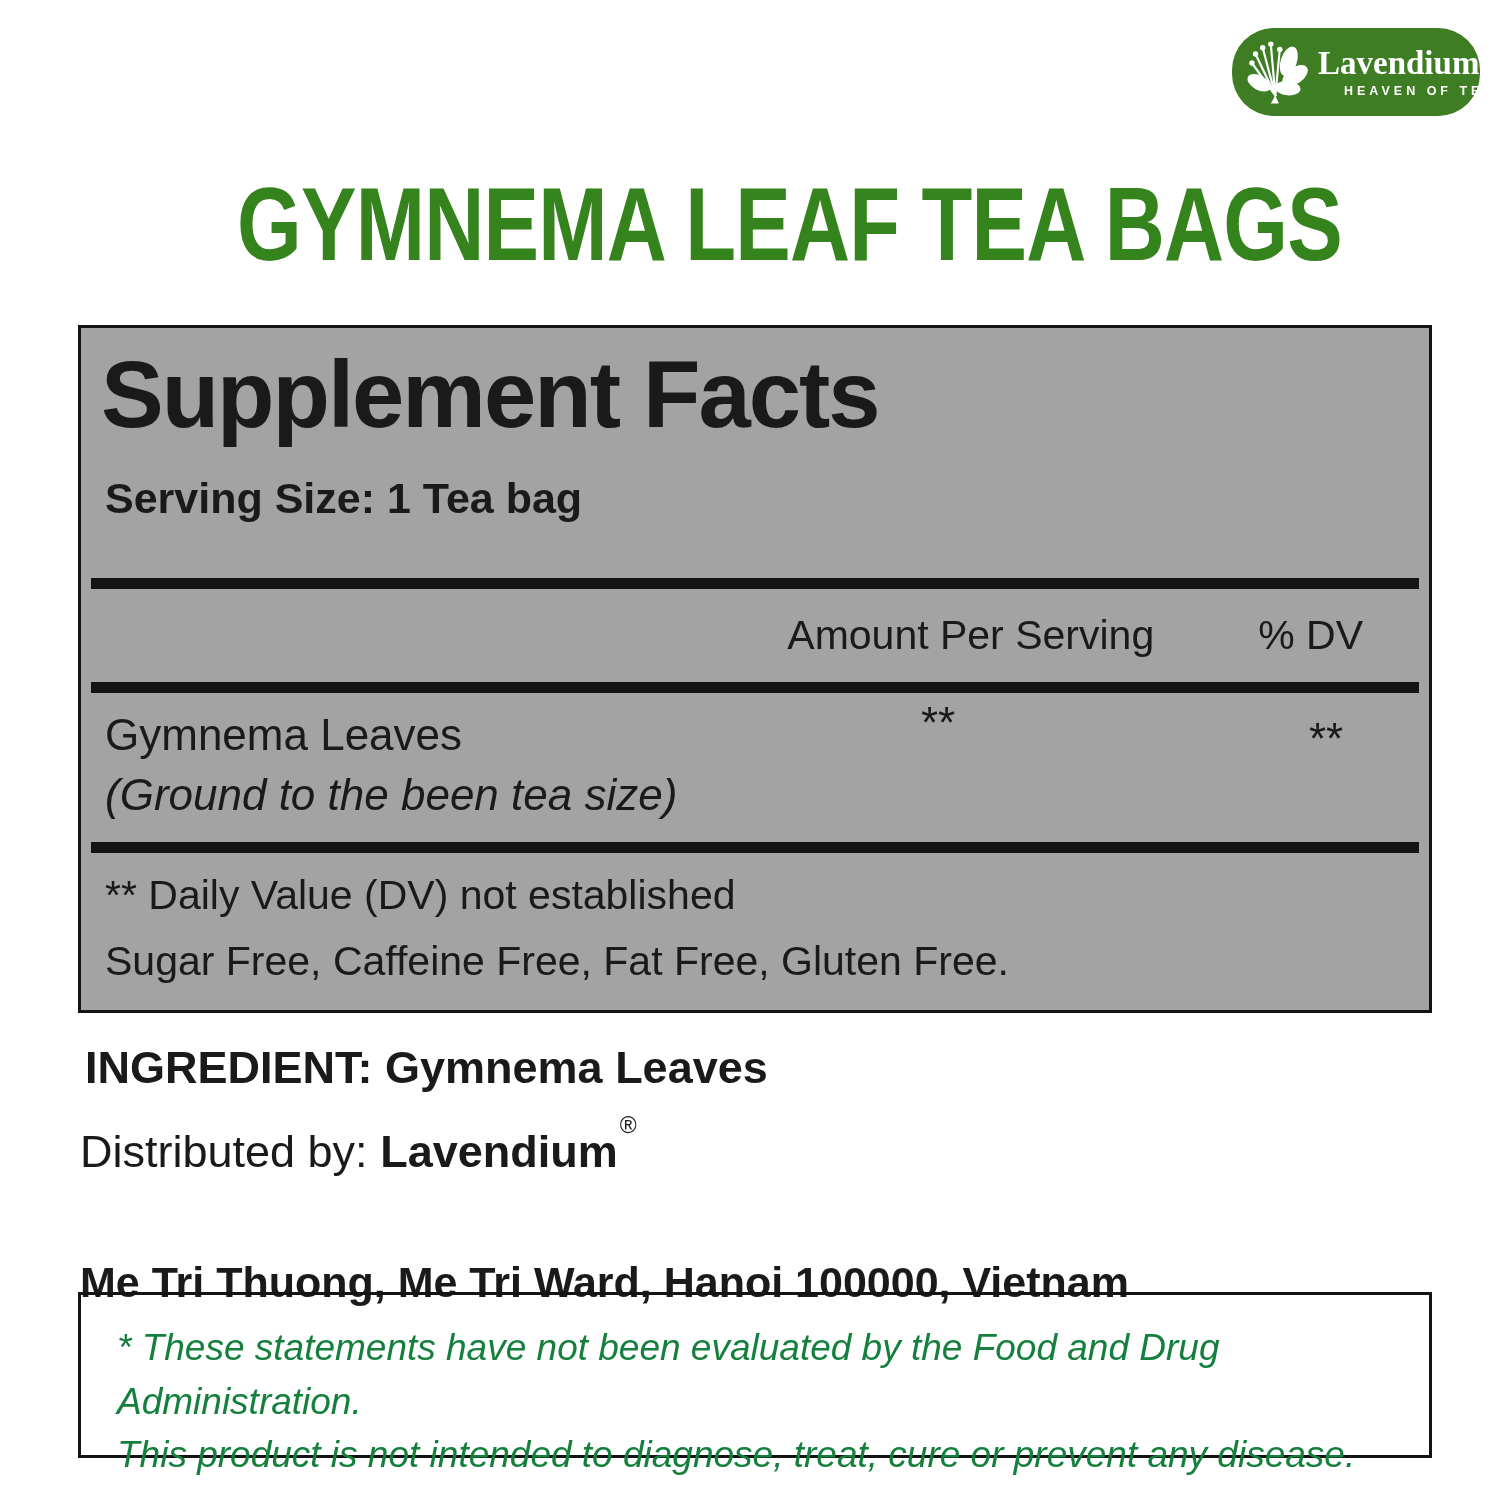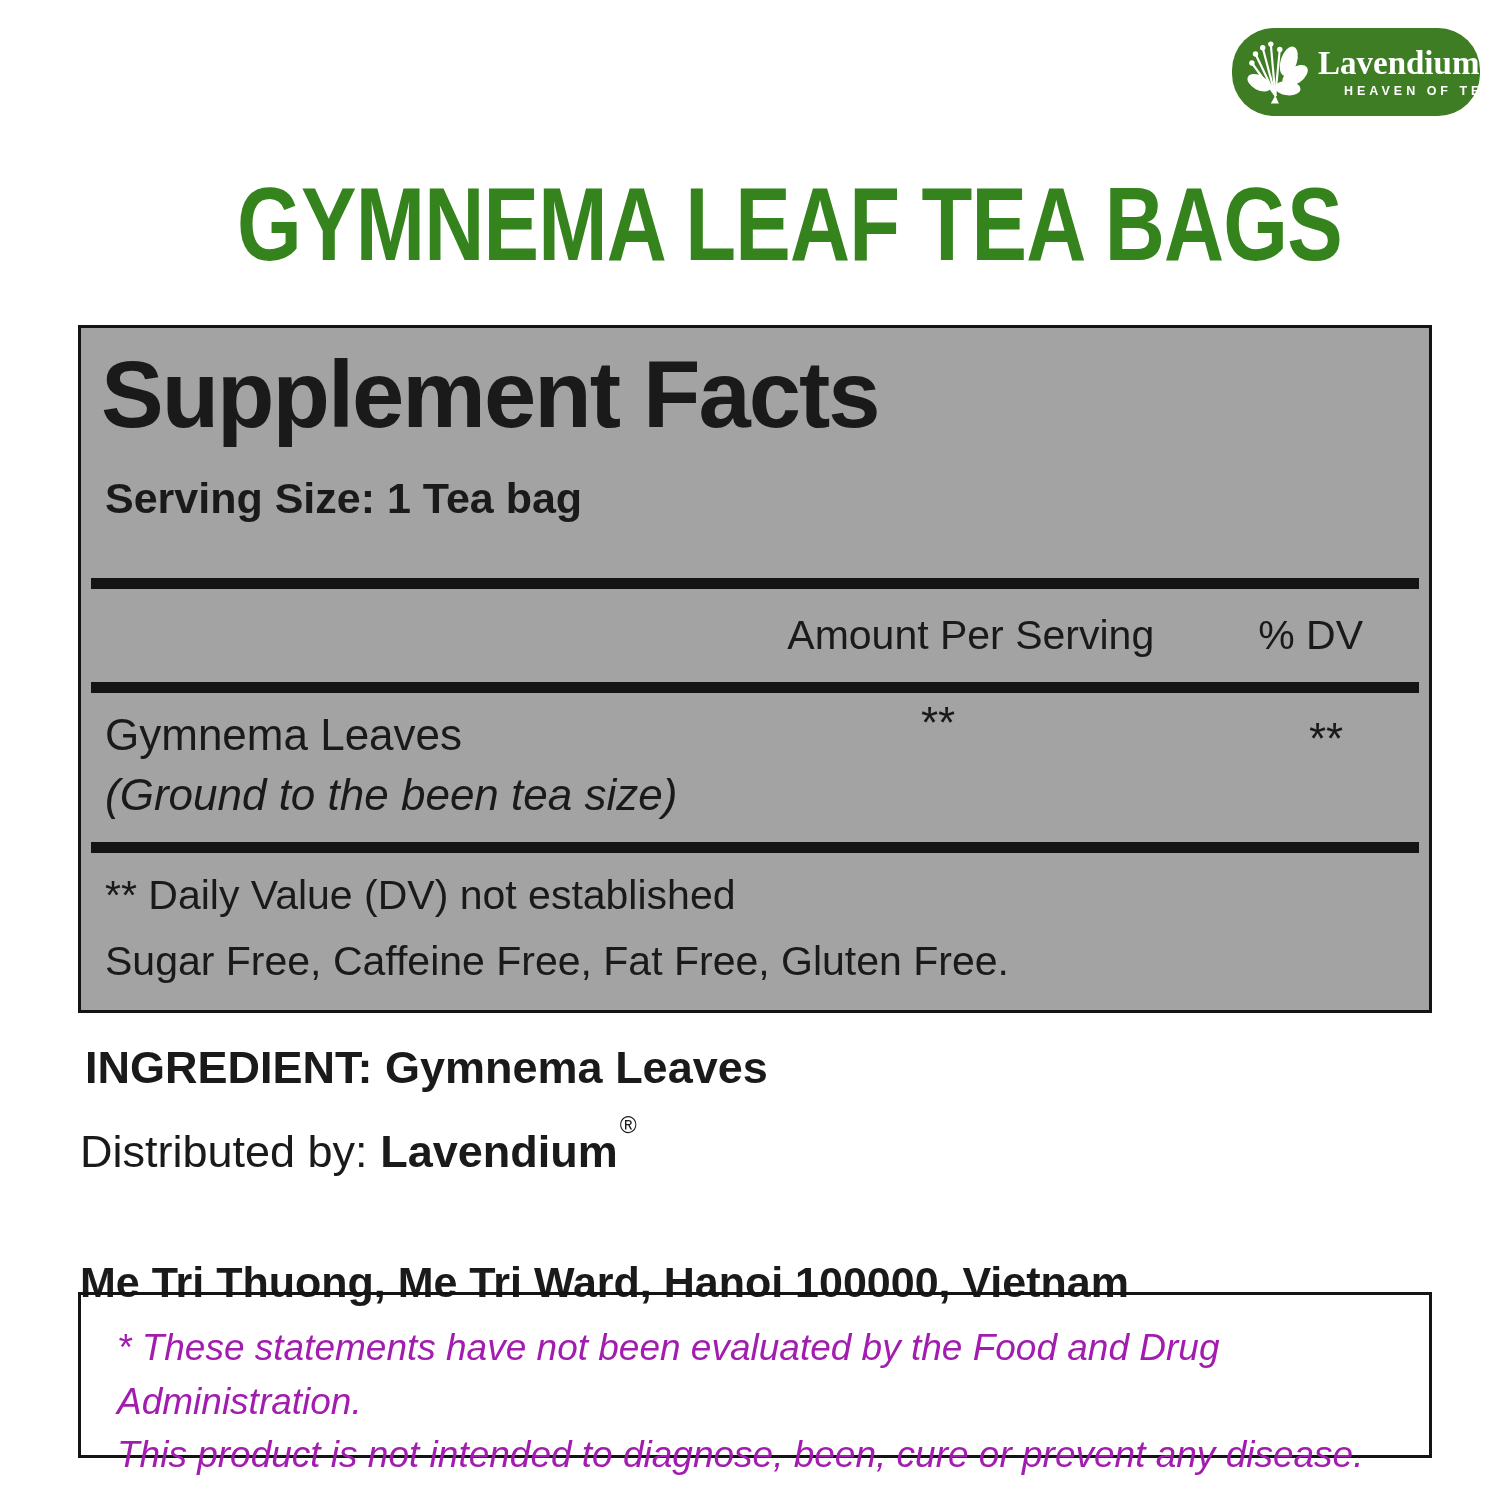--- a/index.html
+++ b/index.html
@@ -167,21 +167,21 @@
   .disclaimer-box {
     position: absolute;
     top: 1292px; left: 78px;
     width: 1354px; height: 166px;
     border: 3px solid #141414;
     box-sizing: border-box;
     padding: 26px 36px;
     font-size: 37px;
     font-style: italic;
     line-height: 1.45;
-    color: #a21caf;
+    color: #15803d;
   }
 </style>
 </head>
 <body>
 
 <div class="canvas">
 
   <div class="logo" style="background-color: rgb(62, 125, 35);">
     <svg viewBox="0 0 80 80" aria-hidden="true">
       <g fill="#ffffff" stroke="none">
@@ -247,16 +247,16 @@
 
   <div class="dist-line">
     <span>Distributed by:</span>
     <span class="val">Lavendium</span><sup>®</sup>
   </div>
 
   <div class="addr-line">Me Tri Thuong, Me Tri Ward, Hanoi 100000, Vietnam</div>
 
   <div class="disclaimer-box">
     <div>* These statements have not been evaluated by the Food and Drug Administration.</div>
-    <div>This product is not intended to diagnose, been, cure or prevent any disease.</div>
+    <div>This product is not intended to diagnose, treat, cure or prevent any disease.</div>
   </div>
 
 </div>
 
 </body></html>

